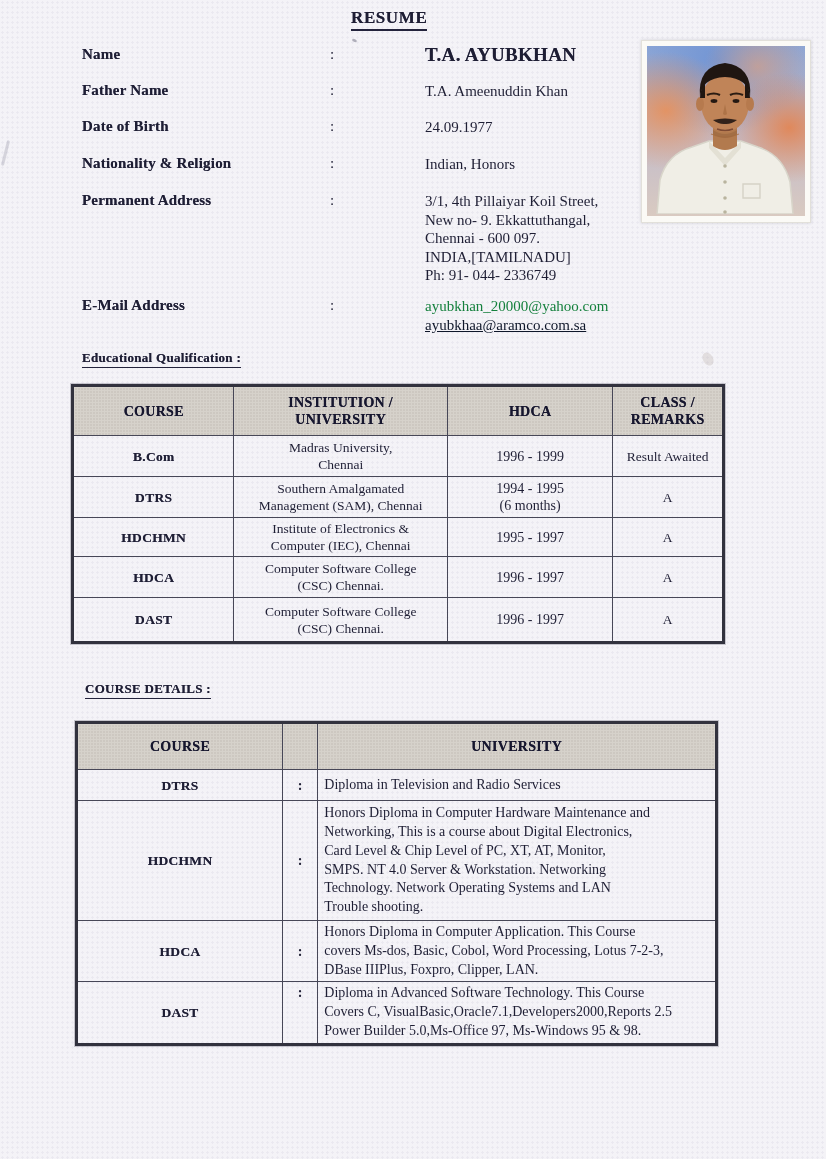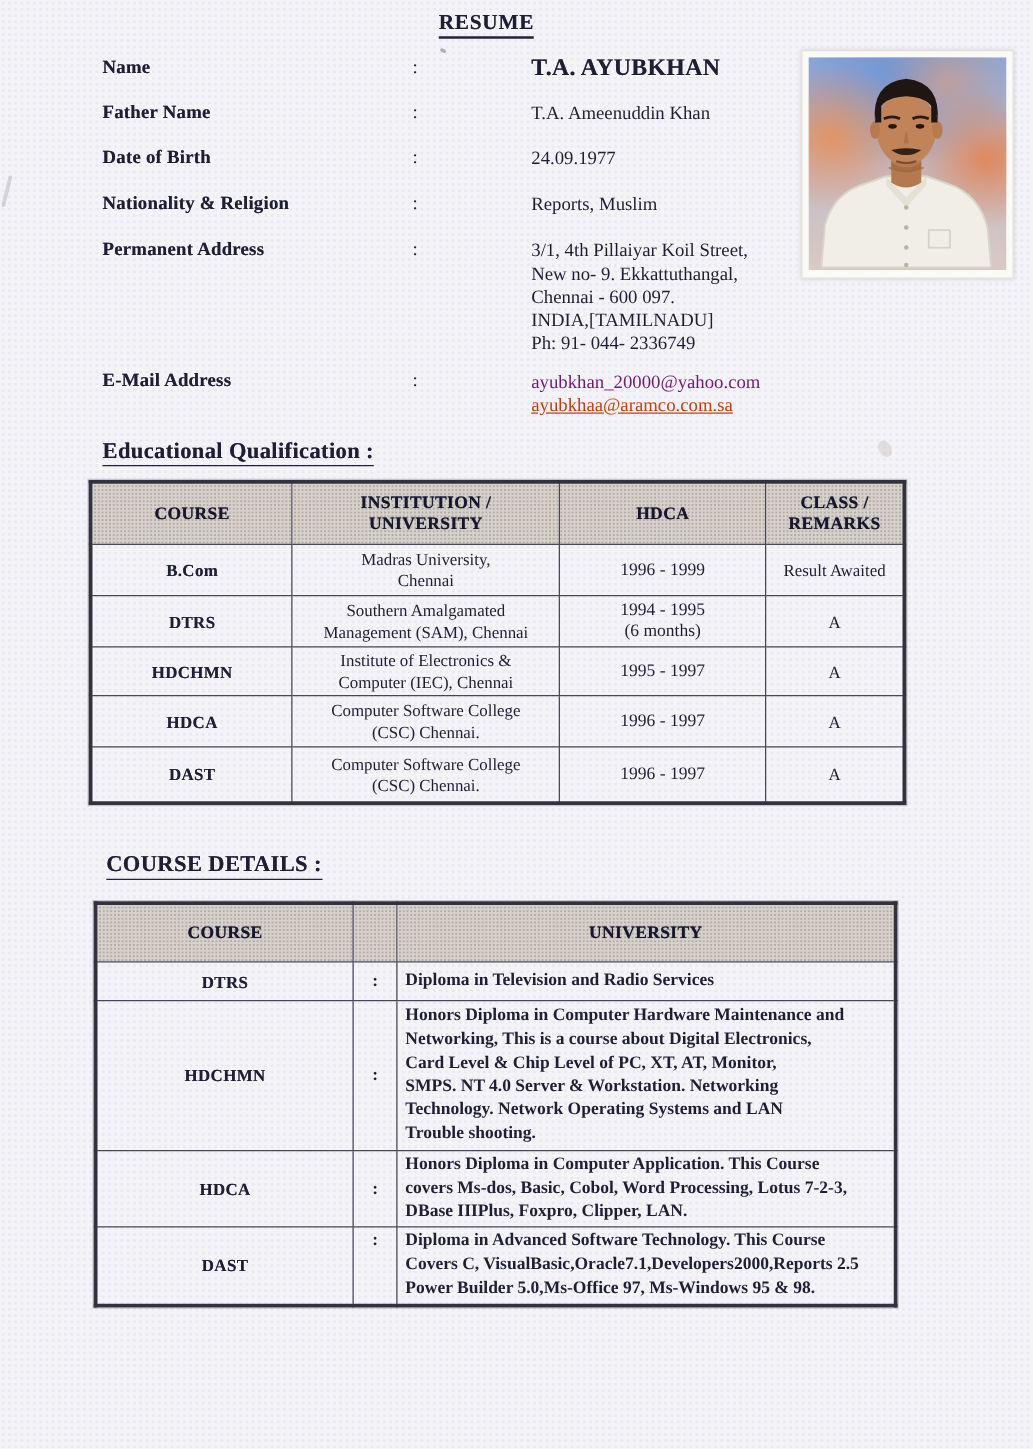--- a/index.html
+++ b/index.html
@@ -27,42 +27,42 @@
   .info-row{position:absolute;left:82px;width:560px;font-size:15px;}
   .info-row .lbl{position:absolute;left:0;top:0;font-weight:bold;letter-spacing:.2px;text-shadow:0 0 .5px rgba(30,30,60,.7);}
   .info-row .sep{position:absolute;left:248px;top:0;}
   .info-row .val{position:absolute;left:343px;top:0;white-space:pre-line;line-height:18.5px;}
   .row-name{top:46px;} .row-name .val{font-weight:bold;font-size:19px;letter-spacing:.3px;text-shadow:0 0 .5px rgba(30,30,60,.7);}
   .row-father{top:82px;}
   .row-dob{top:118px;}
   .row-nat{top:155px;}
   .row-addr{top:192px;}
   .row-mail{top:297px;}
-  .email1{display:block;color:#701a75;line-height:19px;}
-  .email2{display:block;color:#c2410c;text-decoration:underline;line-height:19px;}
+  .email1{display:block;color:#15803d;line-height:19px;}
+  .email2{display:block;color:#0f172a;text-decoration:underline;line-height:19px;}
 
   
   .photo{
     left:641px;top:40px;width:168px;height:181px;background:#fbfaf6;
     border:1px solid #e2e0da;box-shadow:0 0 3px rgba(100,100,120,.25);
   }
   .photo-img{
     position:absolute;left:5px;top:5px;right:5px;bottom:6px;overflow:hidden;
     background:
       radial-gradient(60% 48% at 12% 38%, rgba(236,142,82,.85), rgba(236,142,82,0) 72%),
       radial-gradient(55% 45% at 90% 48%, rgba(230,128,72,.85), rgba(230,128,72,0) 72%),
       radial-gradient(45% 35% at 70% 12%, rgba(240,160,110,.55), rgba(240,160,110,0) 75%),
       radial-gradient(75% 55% at 45% 8%, rgba(112,148,212,.95), rgba(112,148,212,0) 80%),
       linear-gradient(180deg,#8fa8d6 0%,#c3bcca 55%,#d9cac1 100%);
   }
   .photo-img svg{position:absolute;left:0;top:0;}
 
   
   .sec-head{
-    font-size:18px;font-weight:bold;letter-spacing:.3px;
+    font-size:13px;font-weight:bold;letter-spacing:.3px;
     border-bottom:1.8px solid #23233c;padding-bottom:1px;
     text-shadow:0 0 .5px rgba(30,30,60,.75);
   }
   .edu-head{left:82px;top:350px;}
   .cd-head{left:85px;top:681px;}
 
   
   table{border-collapse:collapse;table-layout:fixed;}
   .edu-table{left:71px;top:384px;width:654px;}
   .cd-table{left:75px;top:721px;width:643px;}
@@ -80,21 +80,21 @@
   .edu-table .c-course{width:24.8%;} .edu-table .c-inst{width:32.8%;}
   .edu-table .c-year{width:25.4%;}  .edu-table .c-rem{width:17%;}
   .edu-table .h38{height:38px;} .edu-table .h36{height:36px;} .edu-table .h41{height:41px;}
   td.course-name{font-weight:bold;letter-spacing:.3px;text-shadow:0 0 .5px rgba(30,30,60,.7);}
   .edu-table .year-cell{font-size:14px;}
 
   .cd-table th{height:43px;}
   .cd-table .c-course{width:32.2%;} .cd-table .c-sep{width:5.5%;} .cd-table .c-desc{width:62.3%;}
   .cd-table td.sep-cell{font-weight:bold;font-size:14px;}
   .cd-table td.desc-cell{
-    text-align:left;padding:2px 2px 2px 6px;font-size:14px;line-height:18.8px;font-weight:bold;
+    text-align:left;padding:2px 2px 2px 6px;font-size:14px;line-height:18.8px;
   }
   .cd-table tr.r-dtrs td{height:26px;}
   .cd-table tr.r-hdchmn td{height:115px;}
   .cd-table tr.r-hdca td{height:53px;}
   .cd-table tr.r-dast td{height:55px;}
   .cd-table tr.r-dast .sep-cell{vertical-align:top;padding-top:2px;}
 </style>
 </head>
 <body>
 
@@ -114,21 +114,21 @@
   <span class="val">T.A. Ameenuddin Khan</span>
 </div>
 <div class="info-row row-dob">
   <span class="lbl">Date of Birth</span>
   <span class="sep">:</span>
   <span class="val">24.09.1977</span>
 </div>
 <div class="info-row row-nat">
   <span class="lbl">Nationality &amp; Religion</span>
   <span class="sep">:</span>
-  <span class="val">Reports, Muslim</span>
+  <span class="val">Indian, Honors</span>
 </div>
 <div class="info-row row-addr">
   <span class="lbl">Permanent Address</span>
   <span class="sep">:</span>
   <span class="val">3/1, 4th Pillaiyar Koil Street,
 New no- 9. Ekkattuthangal,
 Chennai - 600 097.
 INDIA,[TAMILNADU]
 Ph: 91- 044- 2336749</span>
 </div>

